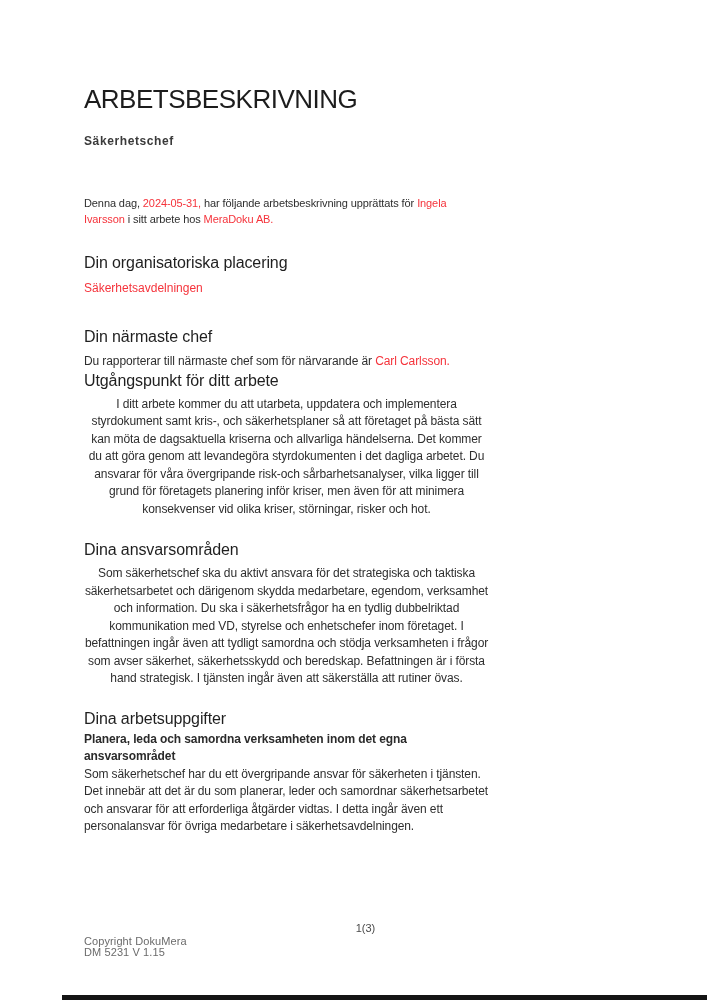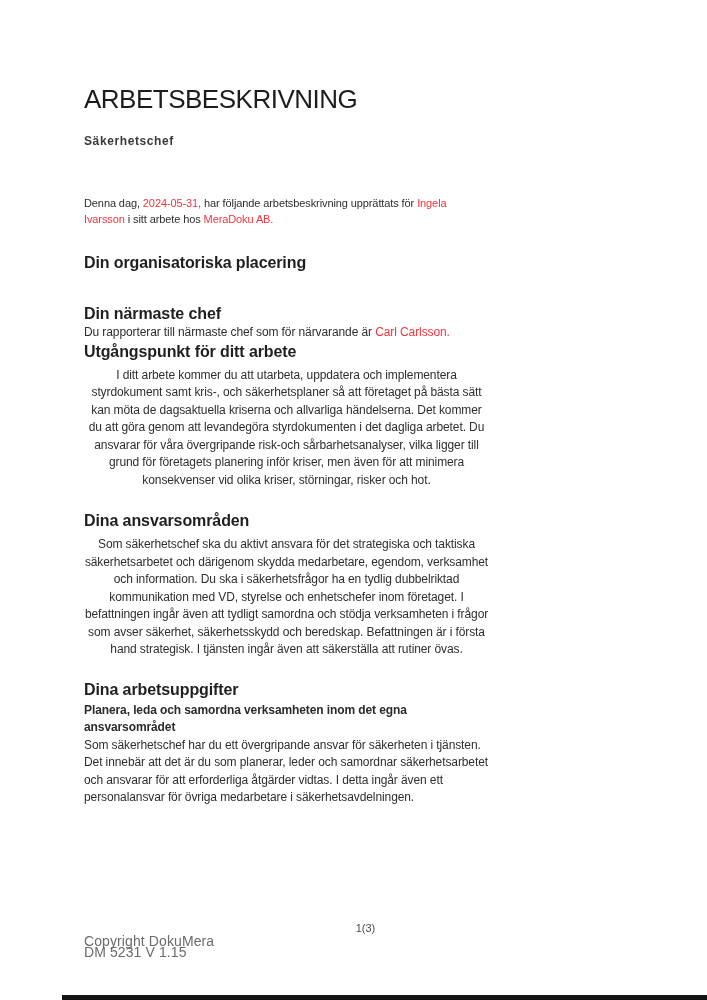--- a/index.html
+++ b/index.html
@@ -37,38 +37,38 @@
   .intro {
     margin-top: 46px;
     font-size: 11px;
     line-height: 16px;
     letter-spacing: -0.1px;
     max-width: 545px;
   }
   .red { color: #f5333b; }
   h2 {
     font-size: 16px;
-    font-weight: 700;
+    font-weight: 400;
     color: #1f1f1f;
     line-height: 20px;
     letter-spacing: -0.1px;
   }
   .h-placering   { margin-top: 26px; }
   .h-chef        { margin-top: 31px; }
   .h-utgang      { }
   .h-ansvar      { margin-top: 22px; }
   .h-uppgifter   { margin-top: 21px; }
   .para {
     font-size: 12px;
     line-height: 17.5px;
     letter-spacing: -0.1px;
     max-width: 540px;
   }
   .value-line { margin-top: 7px; font-size: 12px; line-height: 16px; }
-  .chef-line  { }
+  .chef-line  { margin-top: 6px; }
   .body-gap   { margin-top: 5px; text-align: center; }
   .sub-bold {
     margin-top: 2px;
     font-size: 12px;
     font-weight: 700;
     line-height: 17.5px;
     letter-spacing: -0.1px;
     color: #2b2b2b;
   }
   .page-number {
@@ -78,21 +78,21 @@
     width: 707px;
     text-align: center;
     font-size: 11px;
     color: #4a4a4a;
     line-height: 14px;
   }
   .copyright {
     position: absolute;
     top: 936px;
     left: 84px;
-    font-size: 14px;
+    font-size: 11px;
     line-height: 11px;
     color: #6b6b6b;
     letter-spacing: 0.1px;
   }
   .bottom-bar {
     position: absolute;
     bottom: 0;
     left: 62px;
     right: 0;
     height: 5px;
@@ -103,20 +103,21 @@
 <body>
 
 <div class="content">
 
   <h1 class="doc-title">ARBETSBESKRIVNING</h1>
   <div class="doc-subtitle">Säkerhetschef</div>
 
   <p class="intro"><span>Denna dag, </span><span class="red">2024-05-31,</span><span> har följande arbetsbeskrivning upprättats för </span><span class="red">Ingela Ivarsson</span><span> i sitt arbete hos </span><span class="red">MeraDoku AB.</span></p>
 
   <h2 class="h-placering">Din organisatoriska placering</h2>
+  <div class="value-line red">Säkerhetsavdelningen</div>
 
   <h2 class="h-chef">Din närmaste chef</h2>
   <p class="para chef-line"><span>Du rapporterar till närmaste chef som för närvarande är </span><span class="red">Carl Carlsson.</span></p>
 
   <h2 class="h-utgang">Utgångspunkt för ditt arbete</h2>
   <p class="para body-gap">I ditt arbete kommer du att utarbeta, uppdatera och implementera styrdokument samt kris-, och säkerhetsplaner så att företaget på bästa sätt kan möta de dagsaktuella kriserna och allvarliga händelserna. Det kommer du att göra genom att levandegöra styrdokumenten i det dagliga arbetet. Du ansvarar för våra övergripande risk-och sårbarhetsanalyser, vilka ligger till grund för företagets planering inför kriser, men även för att minimera konsekvenser vid olika kriser, störningar, risker och hot.</p>
 
   <h2 class="h-ansvar">Dina ansvarsområden</h2>
   <p class="para body-gap">Som säkerhetschef ska du aktivt ansvara för det strategiska och taktiska säkerhetsarbetet och därigenom skydda medarbetare, egendom, verksamhet och information. Du ska i säkerhetsfrågor ha en tydlig dubbelriktad kommunikation med VD, styrelse och enhetschefer inom företaget. I befattningen ingår även att tydligt samordna och stödja verksamheten i frågor som avser säkerhet, säkerhetsskydd och beredskap. Befattningen är i första hand strategisk. I tjänsten ingår även att säkerställa att rutiner övas.</p>
 

